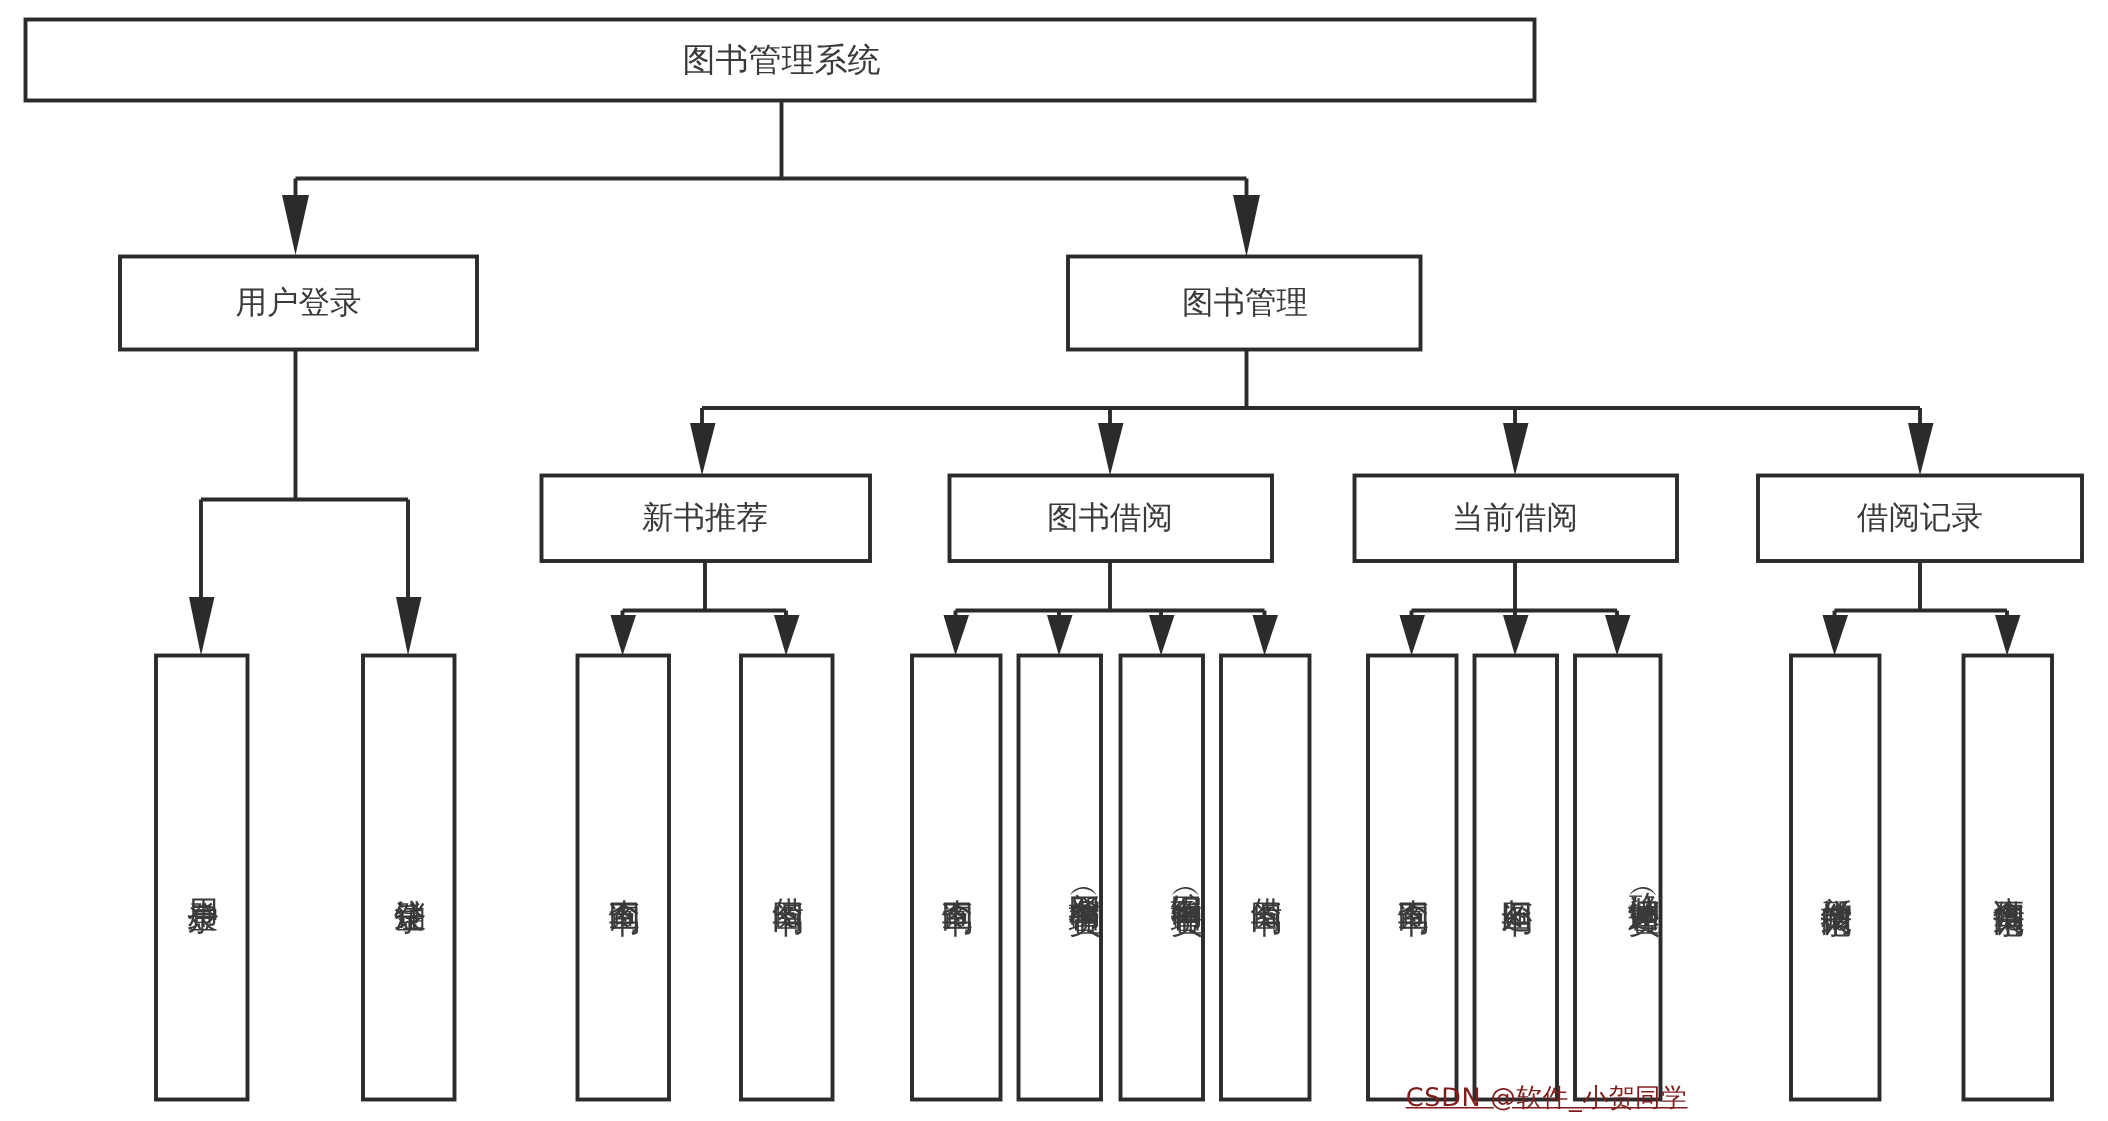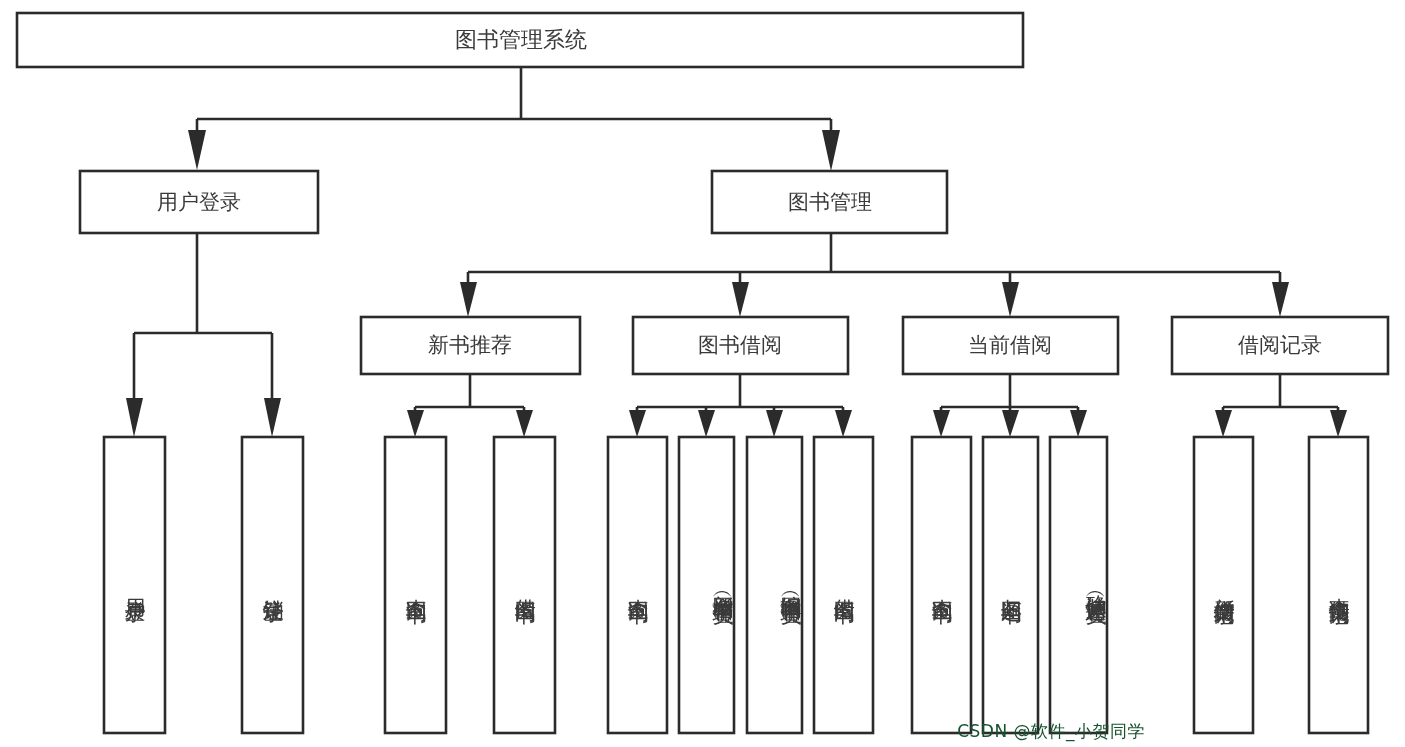--- a/index.html
+++ b/index.html
@@ -13,21 +13,20 @@
     position: relative;
     font-family: "DejaVu Sans", "Liberation Sans", sans-serif;
     overflow: hidden;
   }
   #diagram-root {
     position: absolute;
     left: 0;
     top: 0;
     width: 1133px;
     height: 747px;
-    padding-left: 20px;
   }
   svg#diagram-svg {
     position: absolute;
     left: 0;
     top: 0;
     width: 1405px;
     height: 747px;
     display: block;
   }
   .node-box {
@@ -72,23 +71,24 @@
     white-space: nowrap;
     text-align: center;
     pointer-events: none;
   }
   #watermark {
     position: absolute;
     right: 8px;
     bottom: 4px;
     font-family: "DejaVu Sans", "Liberation Sans", sans-serif;
     font-size: 17px;
-    color: #14532d;
+    color: #7f1d1d;
     letter-spacing: 0.5px;
     white-space: nowrap;
+    text-decoration: underline;
   }
 </style>
 </head>
 <body>
 
 <div id="diagram-root">
 
   <svg id="diagram-svg" viewBox="0 0 1405 747">
 
     <g>

